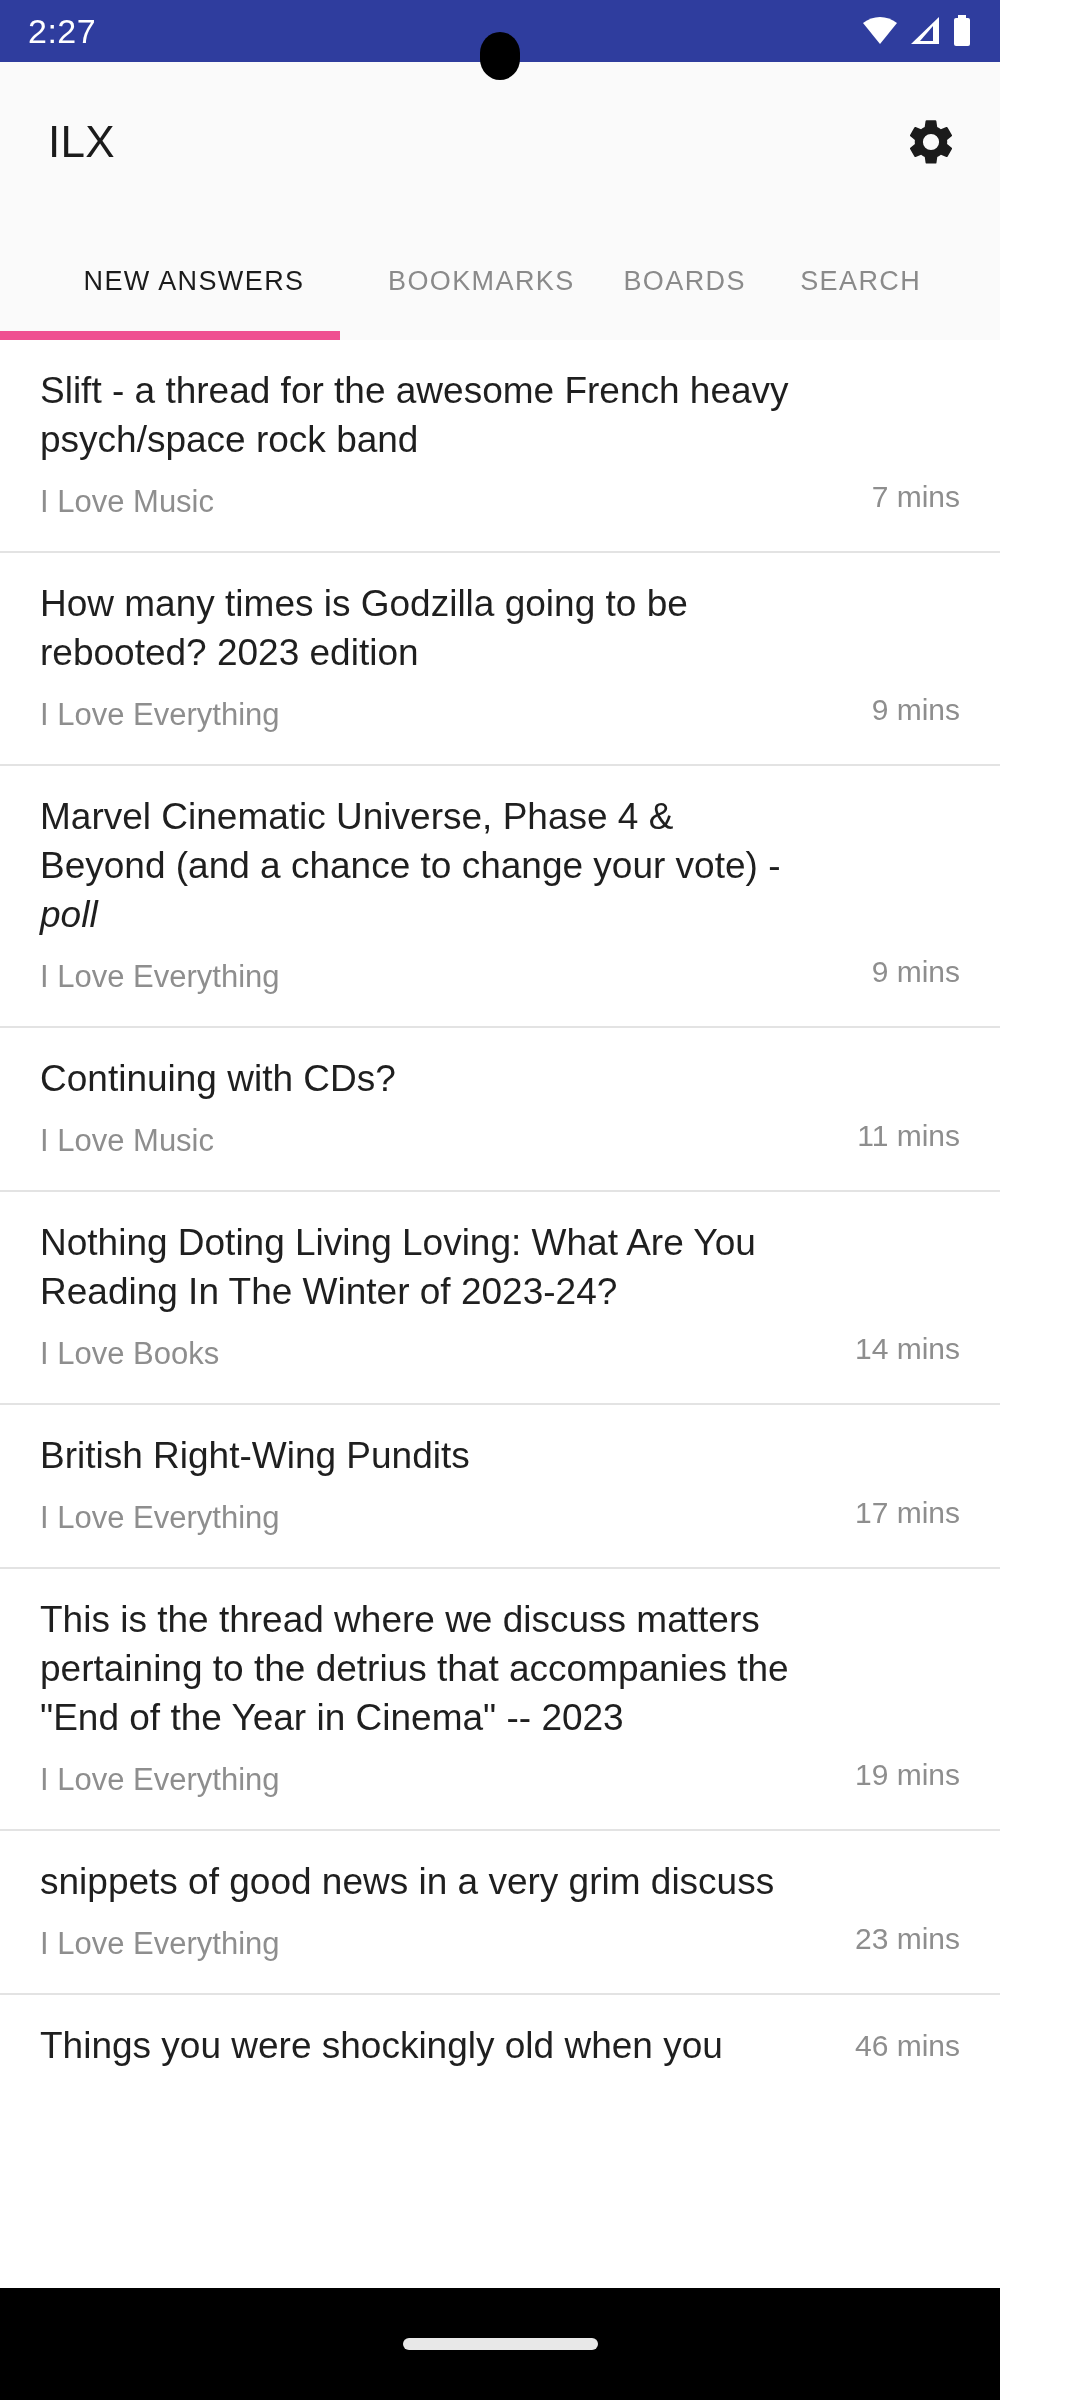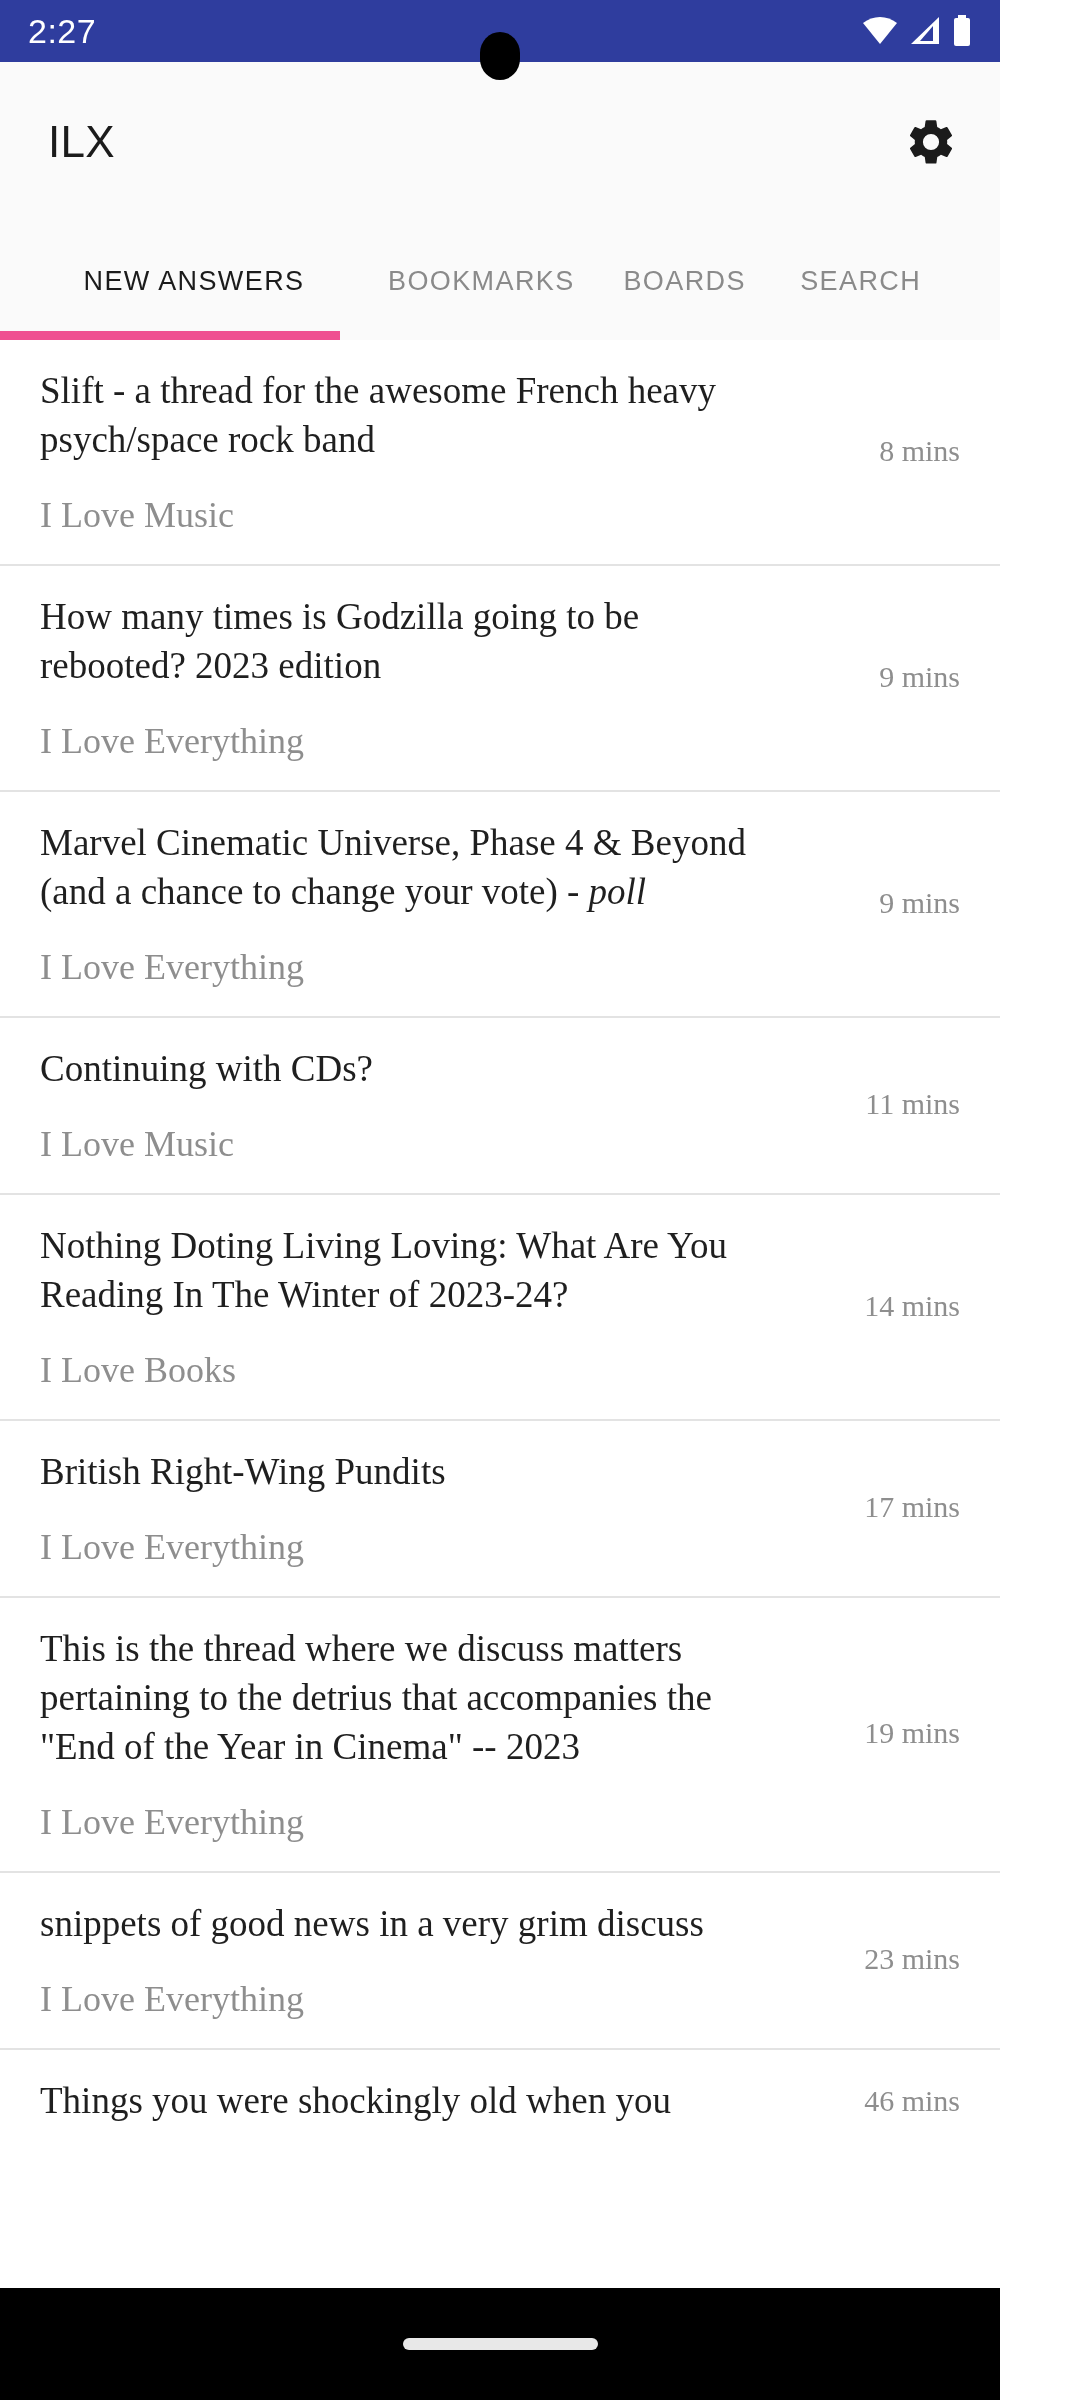--- a/index.html
+++ b/index.html
@@ -64,35 +64,34 @@
   }
 
   
   .list { flex:1 1 auto; background:#ffffff; overflow:hidden; position:relative; }
   .row {
     position:relative;
     background:#ffffff;
     padding:26px 40px 30px 40px;
     border-bottom:2px solid #e3e3e3;
     display:flex;
-    align-items:center;
+    align-items:flex-end;
     cursor:pointer;
-    font-family:Liberation Serif, serif;
   }
   .row-main { flex:1 1 auto; padding-right:16px; max-width:880px; }
   .row-title {
     font-size:37px;
     line-height:49px;
     color:#1f1f1f;
     font-weight:400;
   }
   .row-title em { font-style:italic; }
   .row-board {
-    margin-top:32px;
-    font-size:36px;
+    margin-top:19px;
+    font-size:31px;
     line-height:38px;
     color:#8e8e8e;
   }
   .row-time {
     flex:0 0 auto;
     font-size:30px;
     color:#8e8e8e;
     line-height:49px;
     white-space:nowrap;
     text-align:right;
@@ -157,21 +156,21 @@
     <div class="tab t3">SEARCH</div>
     <div class="tab-underline"></div>
   </div>
 
   <div class="list" id="thread-list">
       <div class="row">
         <div class="row-main">
           <div class="row-title">Slift - a thread for the awesome French heavy psych/space rock band</div>
           <div class="row-board">I Love Music</div>
         </div>
-        <div class="row-time">8 mins</div>
+        <div class="row-time">7 mins</div>
       </div>
       <div class="row">
         <div class="row-main">
           <div class="row-title">How many times is Godzilla going to be rebooted? 2023 edition</div>
           <div class="row-board">I Love Everything</div>
         </div>
         <div class="row-time">9 mins</div>
       </div>
       <div class="row">
         <div class="row-main">

